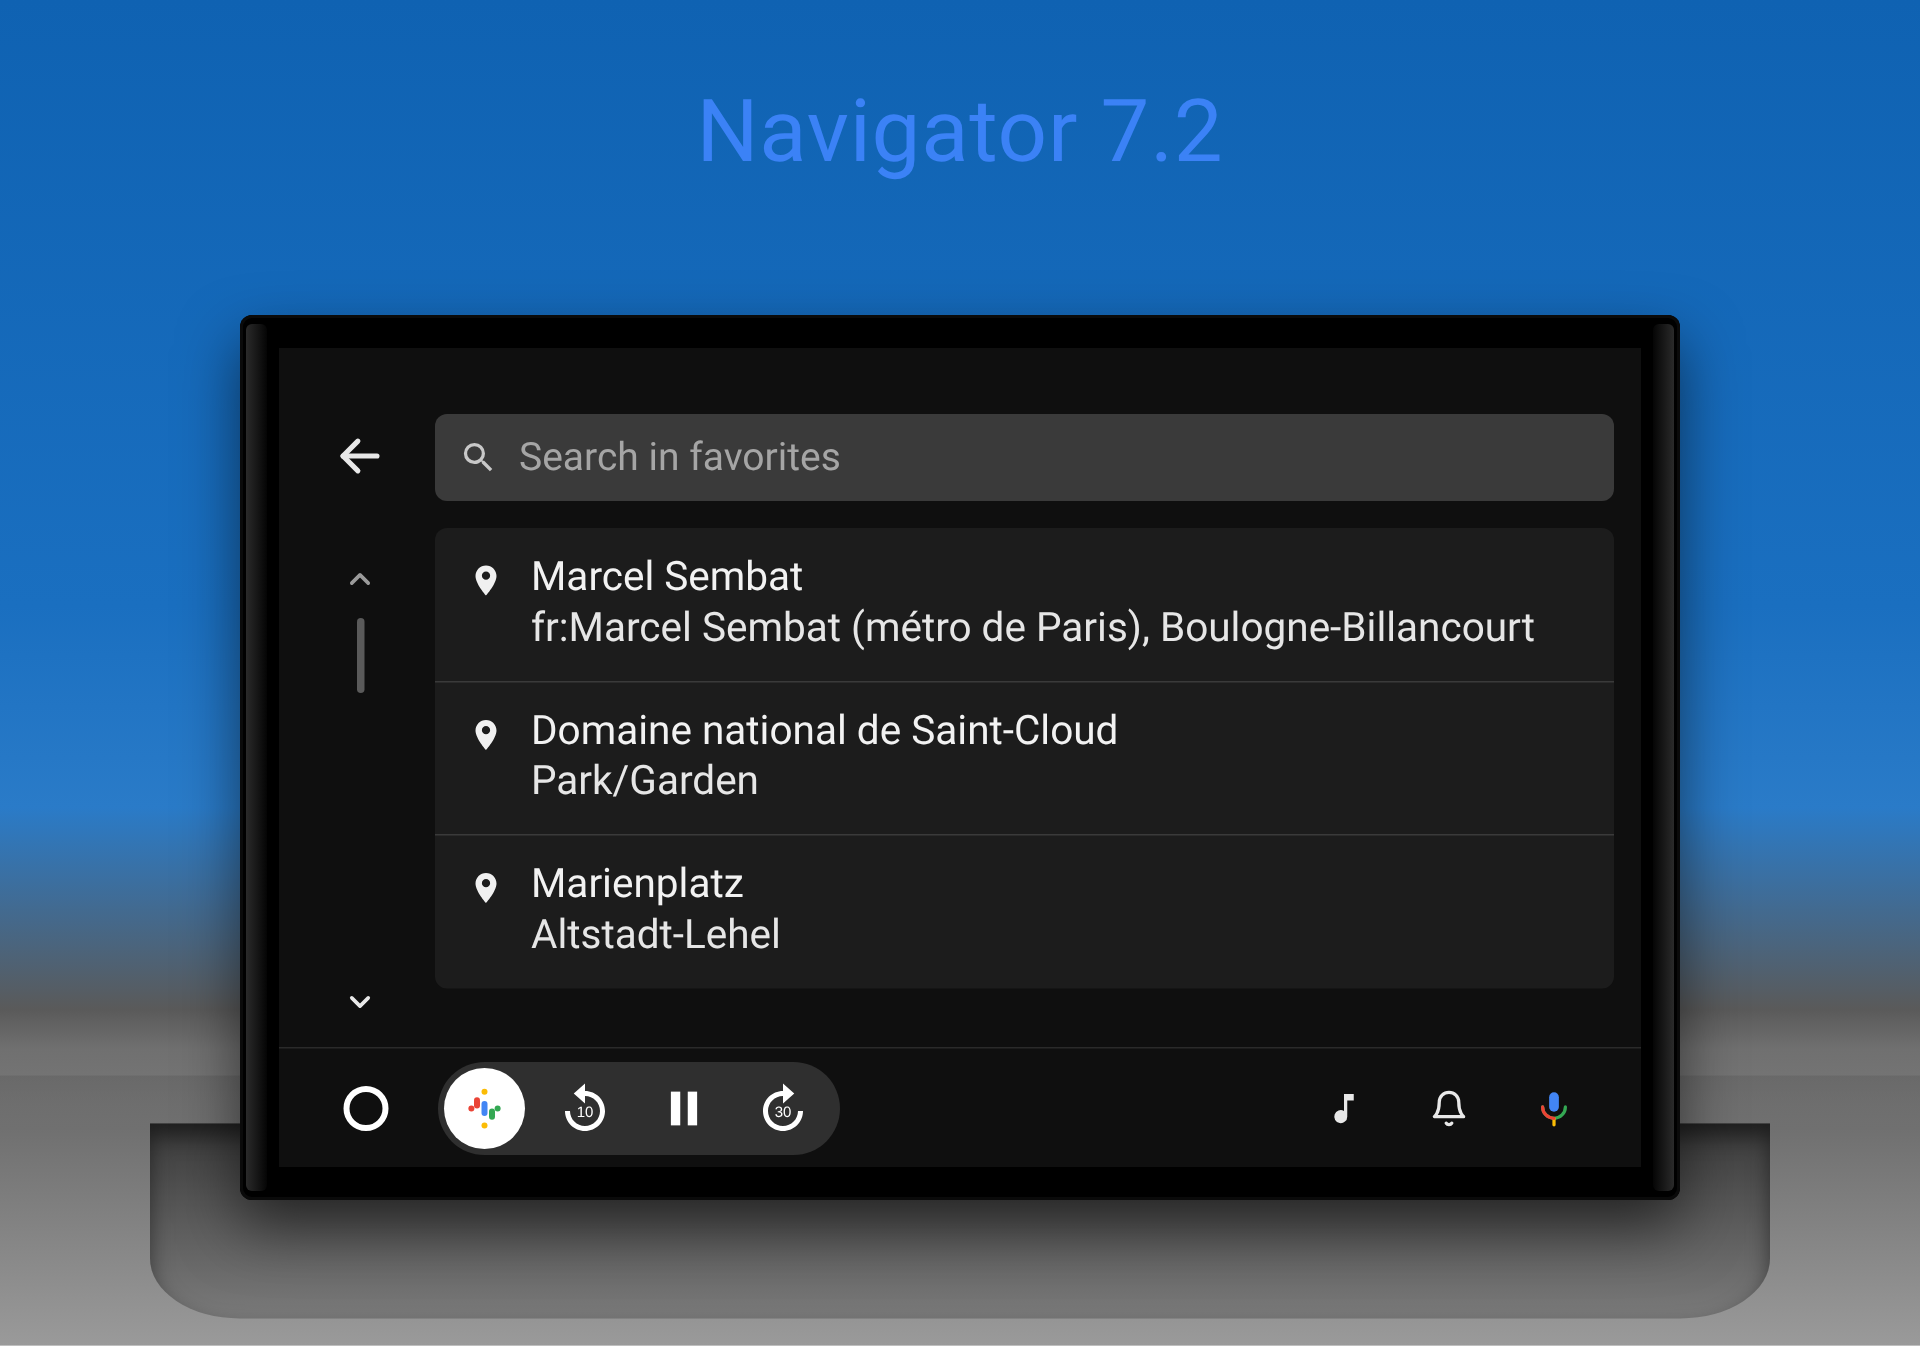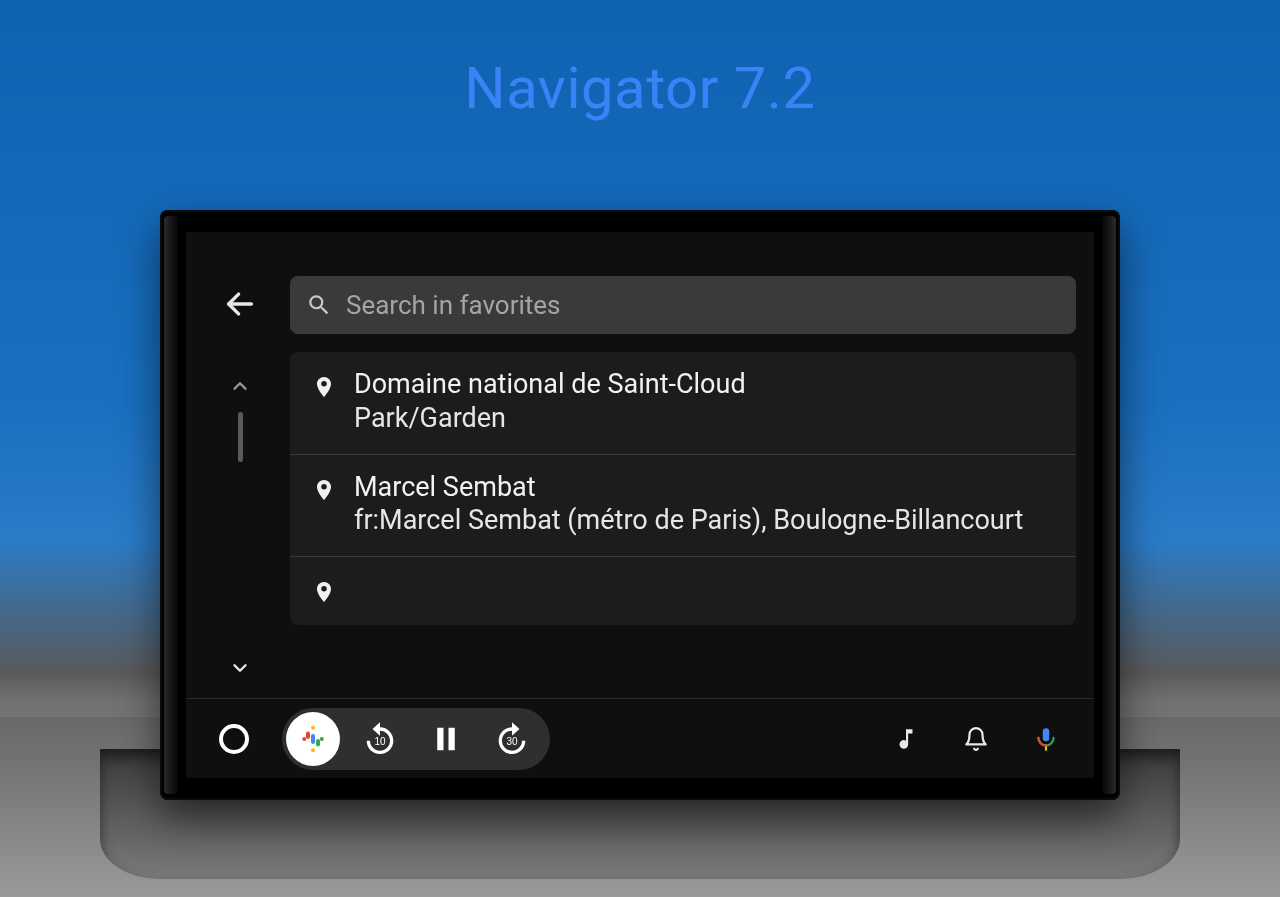--- a/index.html
+++ b/index.html
@@ -152,21 +152,21 @@
     overflow: hidden;
     text-overflow: ellipsis;
   }
   
   .bottombar {
     height: 80px;
     border-top: 1px solid #2a2a2a;
     background: #0f0f0f;
     display: flex;
     align-items: center;
-    padding: 0 22px;
+    padding: 0 32px;
     gap: 18px;
   }
   .bb-btn {
     width: 52px; height: 52px;
     display: flex; align-items: center; justify-content: center;
     cursor: pointer;
     color: #e8e8e8;
   }
   .home-ring {
     width: 30px; height: 30px;
@@ -247,39 +247,43 @@
           <span class="placeholder">Search in favorites</span>
         </div>
 
         <div class="list">
 
           <div class="list-item">
             <svg class="svg-icon pin-icon" width="24" height="30" viewBox="0 0 24 24" fill="#f0f0f0">
               <path d="M12 2C8.13 2 5 5.13 5 9c0 5.25 7 13 7 13s7-7.75 7-13c0-3.87-3.13-7-7-7zm0 9.5A2.5 2.5 0 1112 6a2.5 2.5 0 010 5.5z"></path>
             </svg>
             <div class="item-text">
+              <div class="item-title">Marcel Sembat</div>
+              <div class="item-sub">fr:Marcel Sembat (métro de Paris), Boulogne-Billancourt</div>
+            </div>
+          </div>
+
+          <div class="list-item">
+            <svg class="svg-icon pin-icon" width="24" height="30" viewBox="0 0 24 24" fill="#f0f0f0">
+              <path d="M12 2C8.13 2 5 5.13 5 9c0 5.25 7 13 7 13s7-7.75 7-13c0-3.87-3.13-7-7-7zm0 9.5A2.5 2.5 0 1112 6a2.5 2.5 0 010 5.5z"></path>
+            </svg>
+            <div class="item-text">
               <div class="item-title">Domaine national de Saint-Cloud</div>
               <div class="item-sub">Park/Garden</div>
             </div>
           </div>
 
           <div class="list-item">
             <svg class="svg-icon pin-icon" width="24" height="30" viewBox="0 0 24 24" fill="#f0f0f0">
               <path d="M12 2C8.13 2 5 5.13 5 9c0 5.25 7 13 7 13s7-7.75 7-13c0-3.87-3.13-7-7-7zm0 9.5A2.5 2.5 0 1112 6a2.5 2.5 0 010 5.5z"></path>
             </svg>
             <div class="item-text">
-              <div class="item-title">Marcel Sembat</div>
-              <div class="item-sub">fr:Marcel Sembat (métro de Paris), Boulogne-Billancourt</div>
+              <div class="item-title">Marienplatz</div>
+              <div class="item-sub">Altstadt-Lehel</div>
             </div>
-          </div>
-
-          <div class="list-item">
-            <svg class="svg-icon pin-icon" width="24" height="30" viewBox="0 0 24 24" fill="#f0f0f0">
-              <path d="M12 2C8.13 2 5 5.13 5 9c0 5.25 7 13 7 13s7-7.75 7-13c0-3.87-3.13-7-7-7zm0 9.5A2.5 2.5 0 1112 6a2.5 2.5 0 010 5.5z"></path>
-            </svg>
           </div>
 
         </div>
       </div>
     </div>
 
     <div class="bottombar">
 
       <div class="bb-btn">
         <div class="home-ring"></div>

